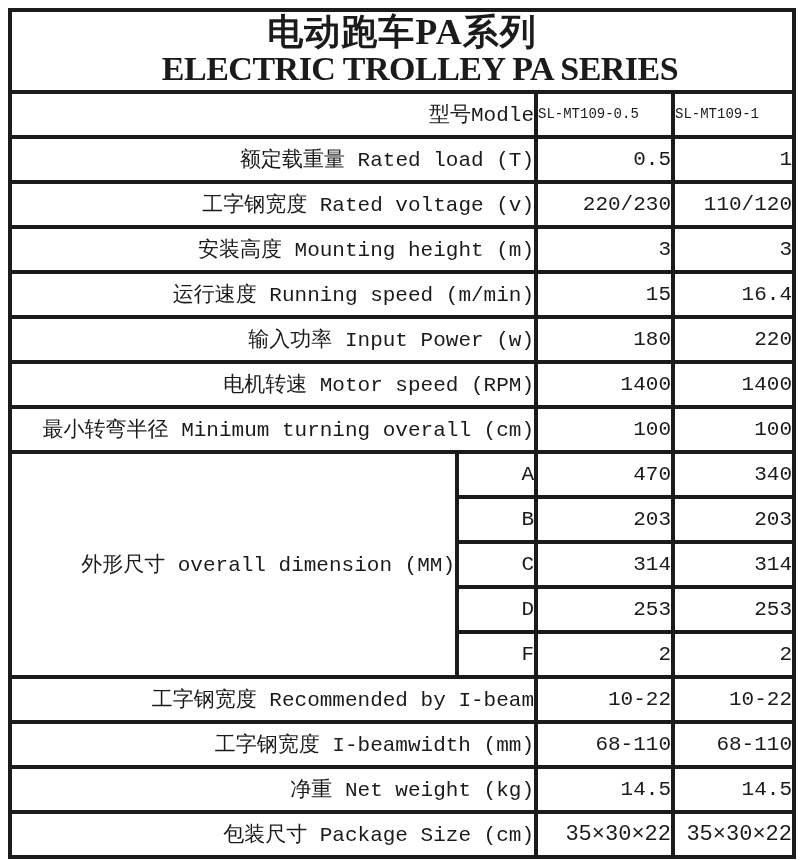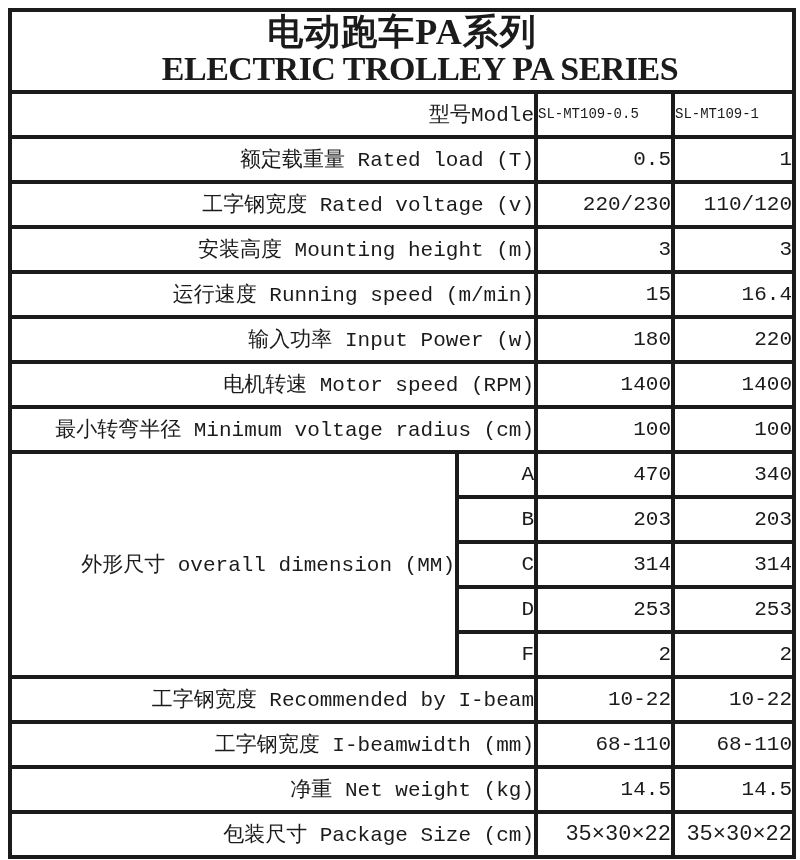--- a/index.html
+++ b/index.html
@@ -103,21 +103,21 @@
     <td class="label" colspan="2">输入功率 Input Power (w)</td>
     <td class="center">180</td>
     <td class="center">220</td>
   </tr>
   <tr>
     <td class="label" colspan="2">电机转速 Motor speed (RPM)</td>
     <td class="center">1400</td>
     <td class="center">1400</td>
   </tr>
   <tr>
-    <td class="label" colspan="2">最小转弯半径 Minimum voltage radius (cm)</td>
+    <td class="label" colspan="2">最小转弯半径 Minimum turning overall (cm)</td>
     <td class="center">100</td>
     <td class="center">100</td>
   </tr>
 
   <tr>
     <td class="label" rowspan="5">外形尺寸 overall dimension (MM)</td>
     <td class="center">A</td>
     <td class="center">470</td>
     <td class="center">340</td>
   </tr>

